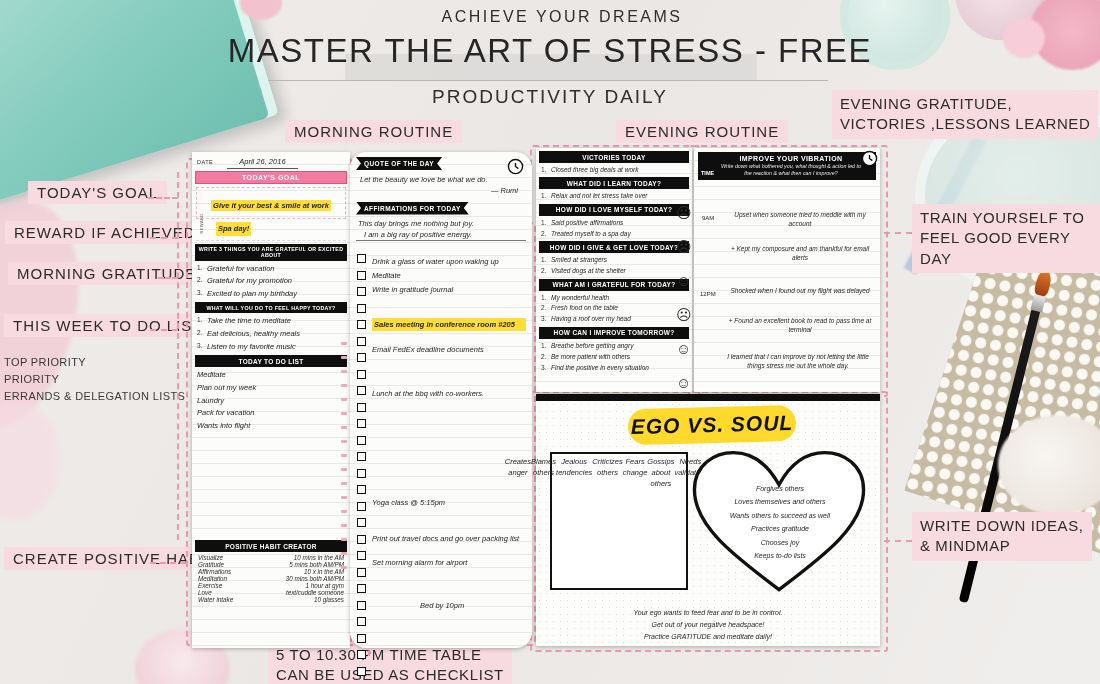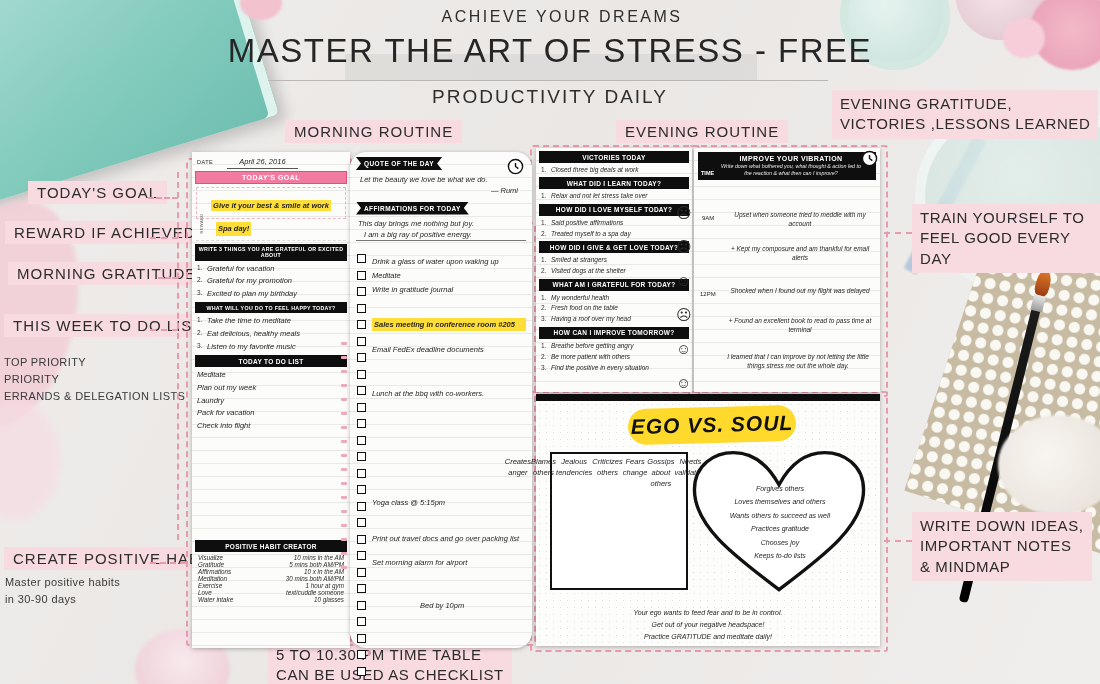--- a/index.html
+++ b/index.html
@@ -115,37 +115,32 @@
   <div class="lbl" style="left:28px;top:181px;">TODAY'S GOAL</div>
   <div class="lbl" style="left:5px;top:221px;">REWARD IF ACHIEVED</div>
   <div class="lbl" style="left:8px;top:262px;">MORNING GRATITUDE</div>
   <div class="lbl" style="left:4px;top:314px;">THIS WEEK TO DO LIST</div>
   <div class="lbl-plain" style="left:4px;top:354px;">
       <div class="plainline"><span>TOP PRIORITY</span></div>
       <div class="plainline"><span>PRIORITY</span></div>
       <div class="plainline"><span>ERRANDS &amp; DELEGATION LISTS</span></div>
     </div>
   <div class="lbl" style="left:4px;top:547px;">CREATE POSITIVE HABITS</div>
-  <div class="lbl-plain" style="left:5px;top:574px;">
-      <div class="plainline"><span>Master positive habits</span></div>
-      <div class="plainline"><span>in 30-90 days</span></div>
-    </div>
   <div class="lbl" style="left:285px;top:120px;">MORNING ROUTINE</div>
   <div class="lbl" style="left:616px;top:120px;">EVENING ROUTINE</div>
   <div class="lbl-multi" style="left:832px;top:90px;font-size:15px;">
       <div class="plainline"><span>EVENING GRATITUDE,</span></div>
       <div class="plainline"><span>VICTORIES ,LESSONS LEARNED</span></div>
     </div>
   <div class="lbl-multi" style="left:912px;top:204px;">
       <div class="plainline"><span>TRAIN YOURSELF TO</span></div>
       <div class="plainline"><span>FEEL GOOD EVERY DAY</span></div>
     </div>
   <div class="lbl-multi" style="left:912px;top:512px;">
       <div class="plainline"><span>WRITE DOWN IDEAS,</span></div>
-      <div class="plainline"><span>IMPORTANT NOTES</span></div>
       <div class="plainline"><span>&amp; MINDMAP</span></div>
     </div>
   <div class="lbl-multi" style="left:268px;top:641px;font-size:15px;">
       <div class="plainline"><span>5 TO 10.30 PM TIME TABLE</span></div>
       <div class="plainline"><span>CAN BE USED AS CHECKLIST</span></div>
     </div>
 
   <div class="dash" style="left:186px;top:158px;width:162px;height:484px;"></div>
   <div class="dash" style="left:344px;top:222px;width:188px;height:420px;"></div>
   <div class="dash" style="left:530px;top:145px;width:166px;height:248px;"></div>
@@ -213,21 +208,21 @@
         <div class="li">
           <span>Plan out my week</span>
         </div>
         <div class="li">
           <span>Laundry</span>
         </div>
         <div class="li">
           <span>Pack for vacation</span>
         </div>
         <div class="li">
-          <span>Check into flight</span>
+          <span>Wants into flight</span>
         </div>
       </div>
     <div class="bar" style="position:absolute;left:0;right:0;top:388px;margin:0 3px;">POSITIVE HABIT CREATOR</div>
     <div style="position:absolute;left:0;right:0;top:402px;">
         <div class="hrow">
           <span class="hname">Visualize</span>
           <span class="hval">10 mins in the AM</span>
         </div>
         <div class="hrow">
           <span class="hname">Gratitude</span>

